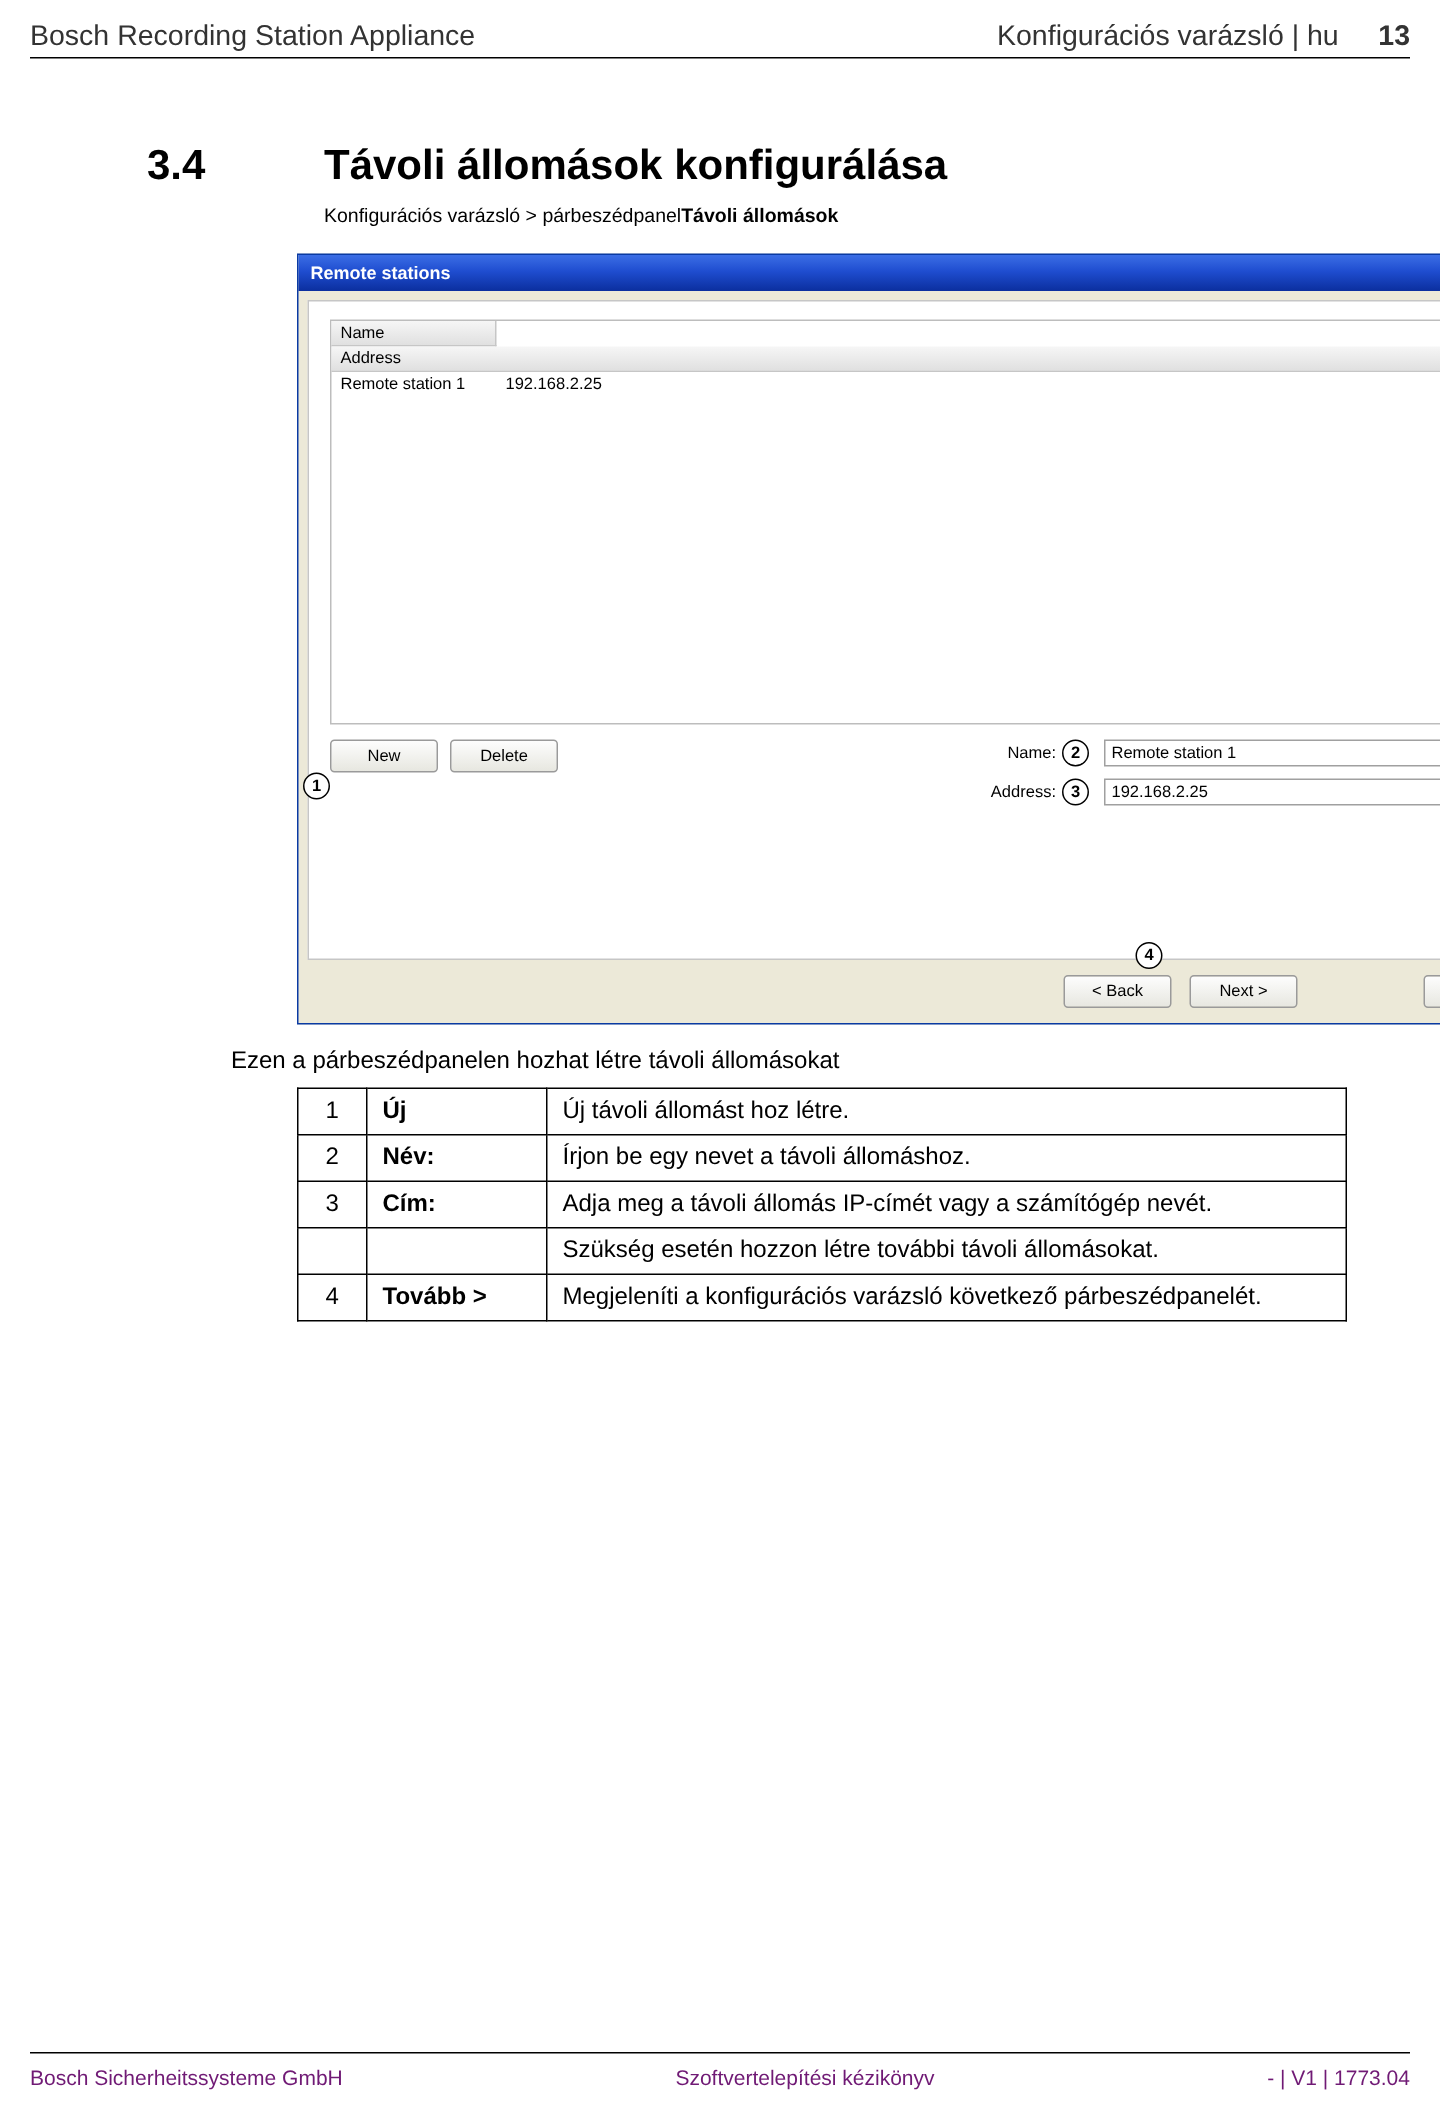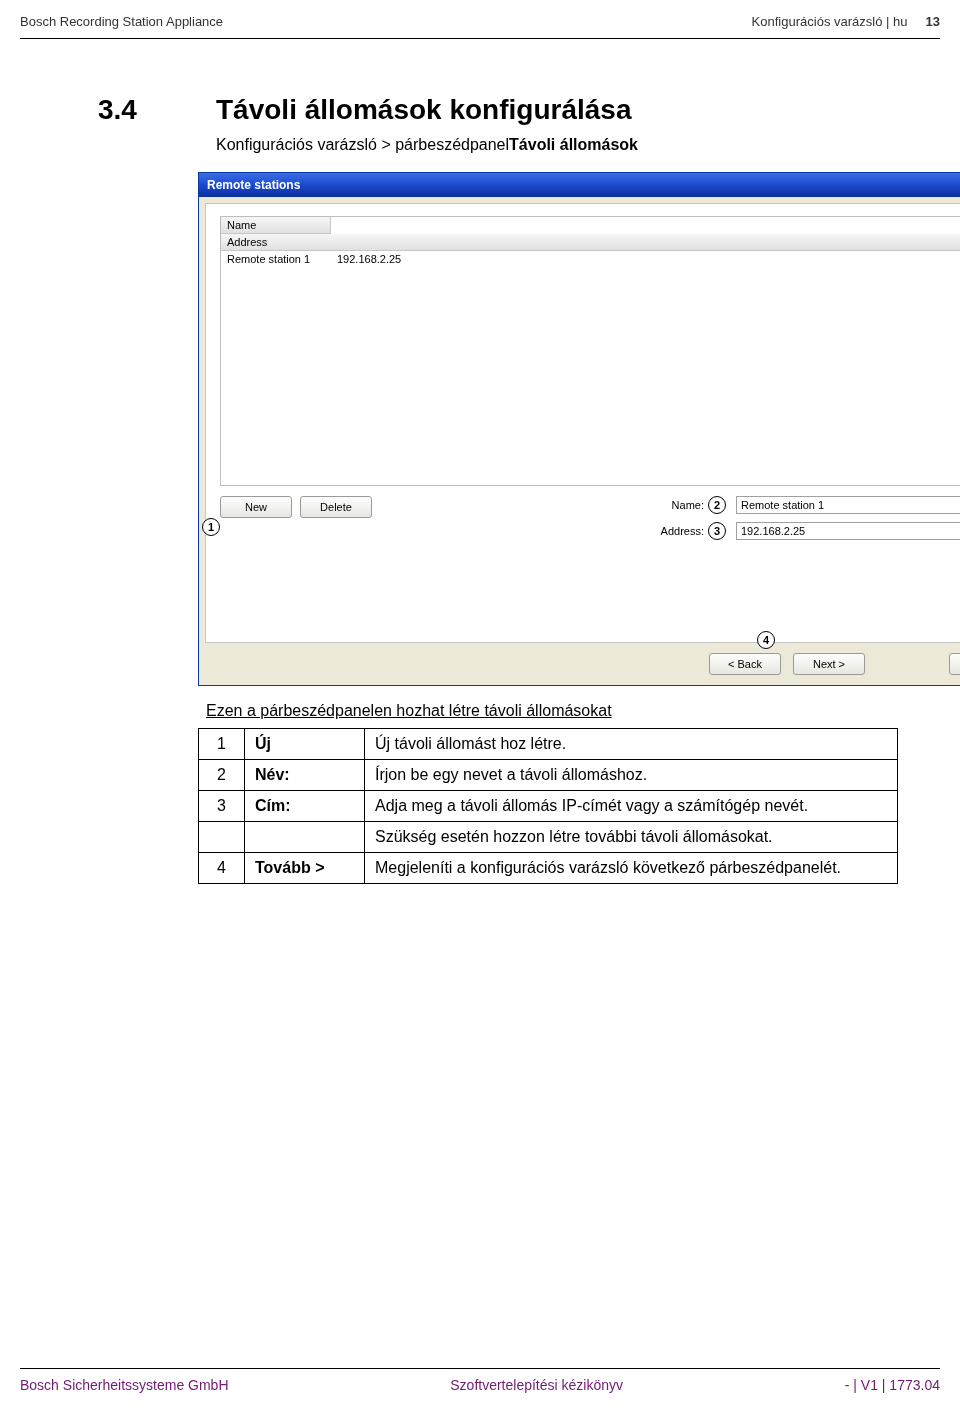--- a/index.html
+++ b/index.html
@@ -1,23 +1,23 @@
 <!DOCTYPE html>
 <html><head>
 <meta charset="utf-8">
 <style>
   * { box-sizing: border-box; margin: 0; padding: 0; }
   body { font-family: Arial, Helvetica, sans-serif; width: 960px; height: 1409px; position: relative; background: #fff; color: #000; }
   .page { padding: 88px 61px 50px 98px; position: relative; height: 100%; }
-  .topbar { position: absolute; top: 14px; left: 20px; right: 20px; display: flex; justify-content: space-between; font-size: 13px; color: #333; }
+  .topbar { position: absolute; top: 14px; left: 20px; right: 20px; display: flex; justify-content: space-between; font-size: 19px; color: #333; }
   .topline { position: absolute; top: 38px; left: 20px; right: 20px; border-top: 1.5px solid #000; }
   .section-row { display: flex; gap: 48px; margin-top: 6px; }
   .secnum { font-size: 28px; font-weight: 700; min-width: 70px; }
   .sectitle { font-size: 28px; font-weight: 700; }
-  .breadcrumb { margin-left: 118px; margin-top: 10px; font-size: 16px; }
+  .breadcrumb { margin-left: 118px; margin-top: 10px; font-size: 13px; }
   .bold { font-weight: 700; }
   .dialog { margin: 18px 0 0 100px; width: 836px; border: 1px solid #0a3aa3; background: #ece9d8; font-size: 11px; position: relative; }
   .titlebar { height: 24px; background: linear-gradient(to bottom, #3b6ee5 0%, #1f4dd0 45%, #0b2f9e 100%); color: #fff; display: flex; align-items: center; justify-content: space-between; padding: 0 4px 0 8px; font-weight: 700; font-size: 12px; }
   .titlebtns { display: flex; gap: 2px; }
   .tb-btn { width: 18px; height: 16px; border-radius: 2px; display: flex; align-items: center; justify-content: center; font-size: 11px; font-weight: 700; color: #fff; }
   .tb-help { background: linear-gradient(to bottom,#6aa2ff,#2a5ed8); border:1px solid #1a3a88; }
   .tb-close { background: linear-gradient(to bottom,#f88,#d22); border:1px solid #801010; }
   .dialog-body { background: #fff; margin: 6px; border: 1px solid #c6c6c6; padding: 12px 14px 10px 14px; min-height: 440px; position: relative; }
   .listbox { border: 1px solid #bdbdbd; background: #fff; height: 270px; display: flex; flex-direction: column; }
   .list-headers { display: flex; flex-direction: column; }
@@ -30,21 +30,21 @@
   .underlist { display: flex; align-items: flex-start; gap: 8px; margin-top: 10px; }
   .btnrow { display: flex; gap: 8px; }
   .winbtn { min-width: 72px; height: 22px; border: 1px solid #9a9a9a; border-radius: 3px; background: linear-gradient(to bottom,#fdfdfd,#e7e7e0); font-size: 11px; cursor: pointer; }
   .formarea { margin-left: auto; width: 360px; }
   .formrow { display: flex; align-items: center; gap: 10px; margin-bottom: 8px; position: relative; }
   .formrow label { width: 52px; text-align: right; font-size: 11px; }
   .txt { flex: 1; height: 18px; border: 1px solid #a0a0a0; padding: 1px 4px; font-size: 11px; }
   .wizbtns { display: flex; gap: 12px; justify-content: flex-end; padding: 4px 12px 10px 12px; align-items: center; }
   .spacer { flex: 1; }
   .callout { position: absolute; width: 18px; height: 18px; border: 1.3px solid #000; border-radius: 50%; background: #fff; font-size: 11px; font-weight: 700; display: flex; align-items: center; justify-content: center; z-index: 5; }
-  .subhead { margin: 16px 0 8px 108px; font-size: 16px; text-decoration: underline; }
+  .subhead { margin: 16px 0 8px 56px; font-size: 16px; }
   table.desc { margin-left: 100px; border-collapse: collapse; width: 700px; font-size: 16px; }
   table.desc td { border: 1.5px solid #000; padding: 6px 10px; vertical-align: top; }
   table.desc td.col1 { width: 46px; text-align: center; }
   table.desc td.col2 { width: 120px; }
   .footer { position: absolute; bottom: 16px; left: 20px; right: 20px; display: flex; justify-content: space-between; font-size: 14px; color: #701a75; }
   .footline { position: absolute; bottom: 40px; left: 20px; right: 20px; border-top: 1.5px solid #000; }
 </style>
 </head>
 <body>
 

